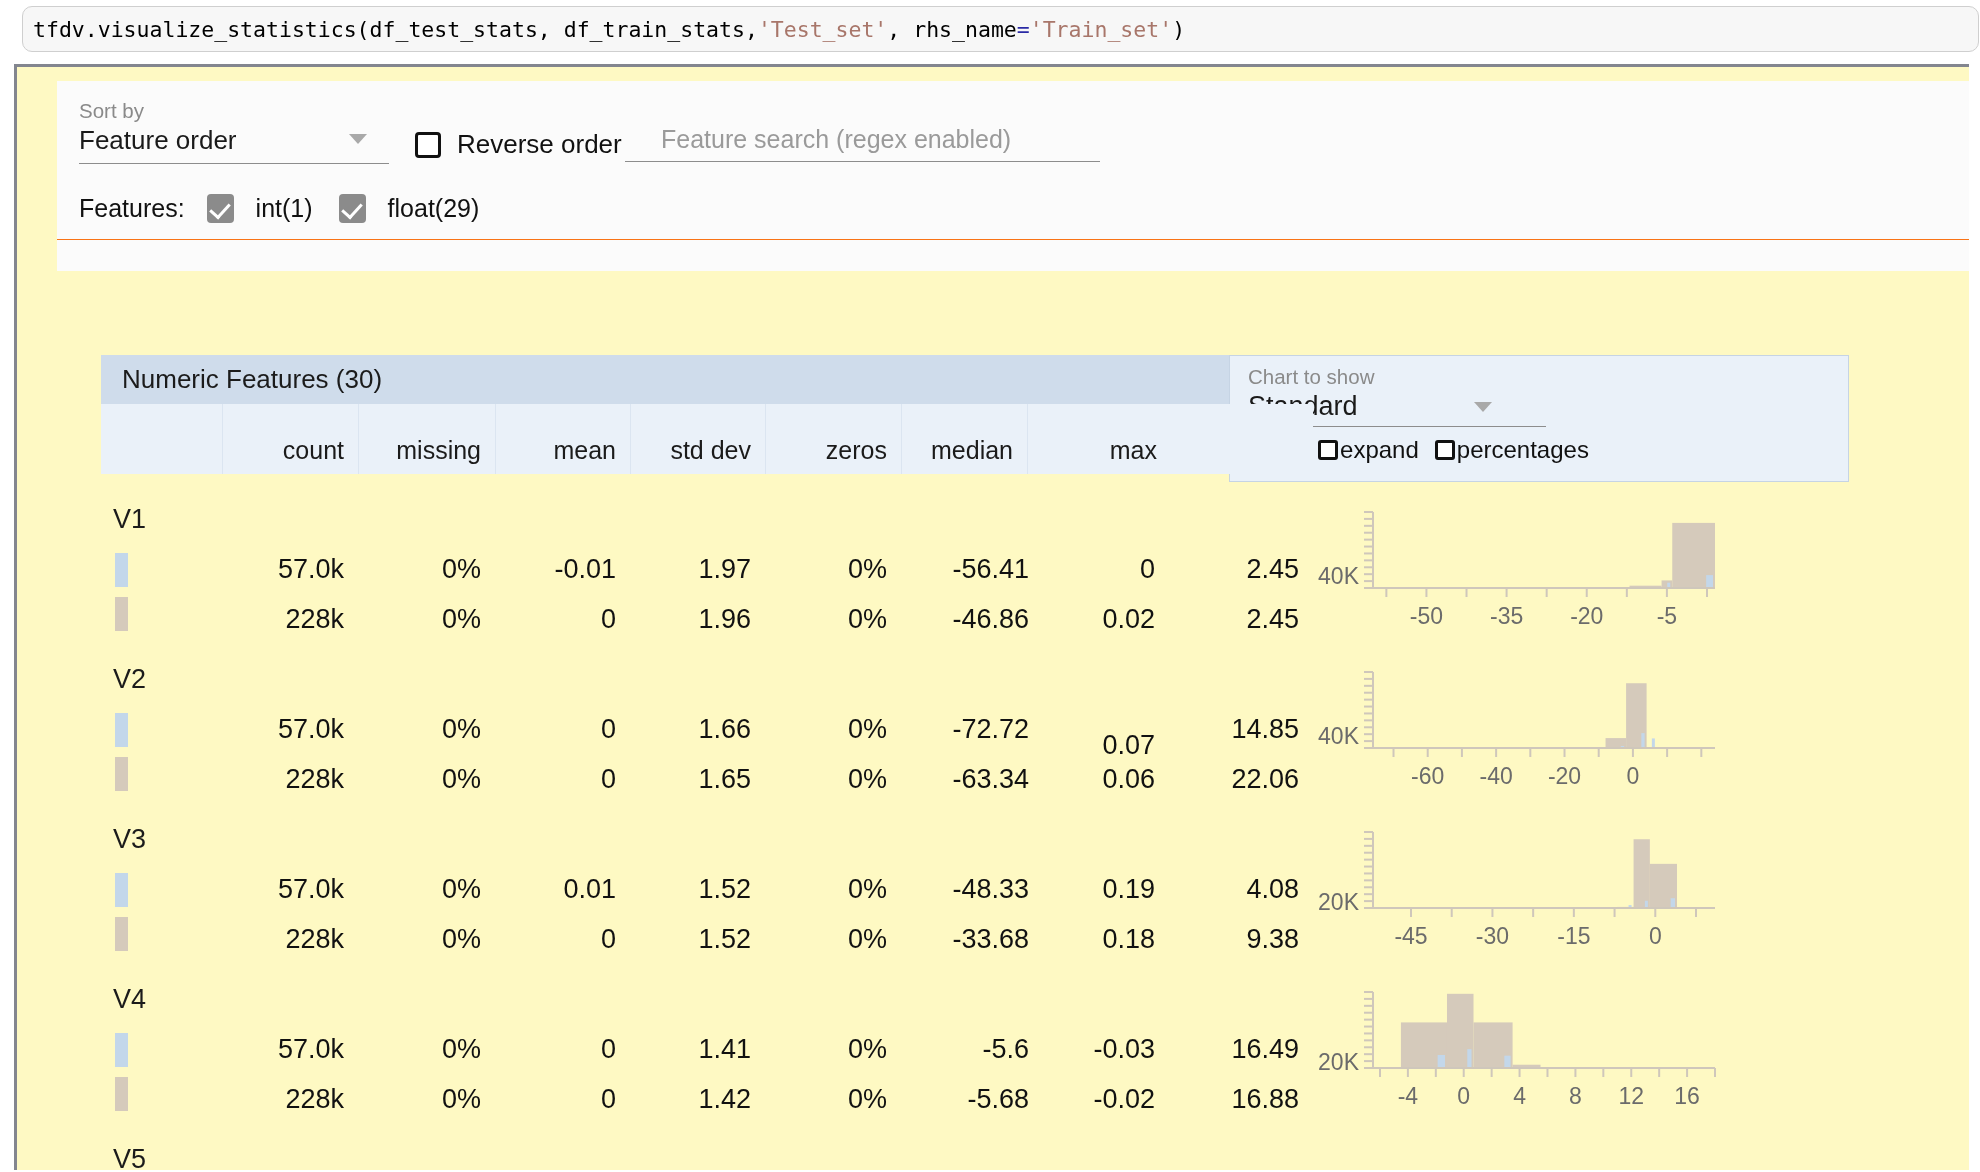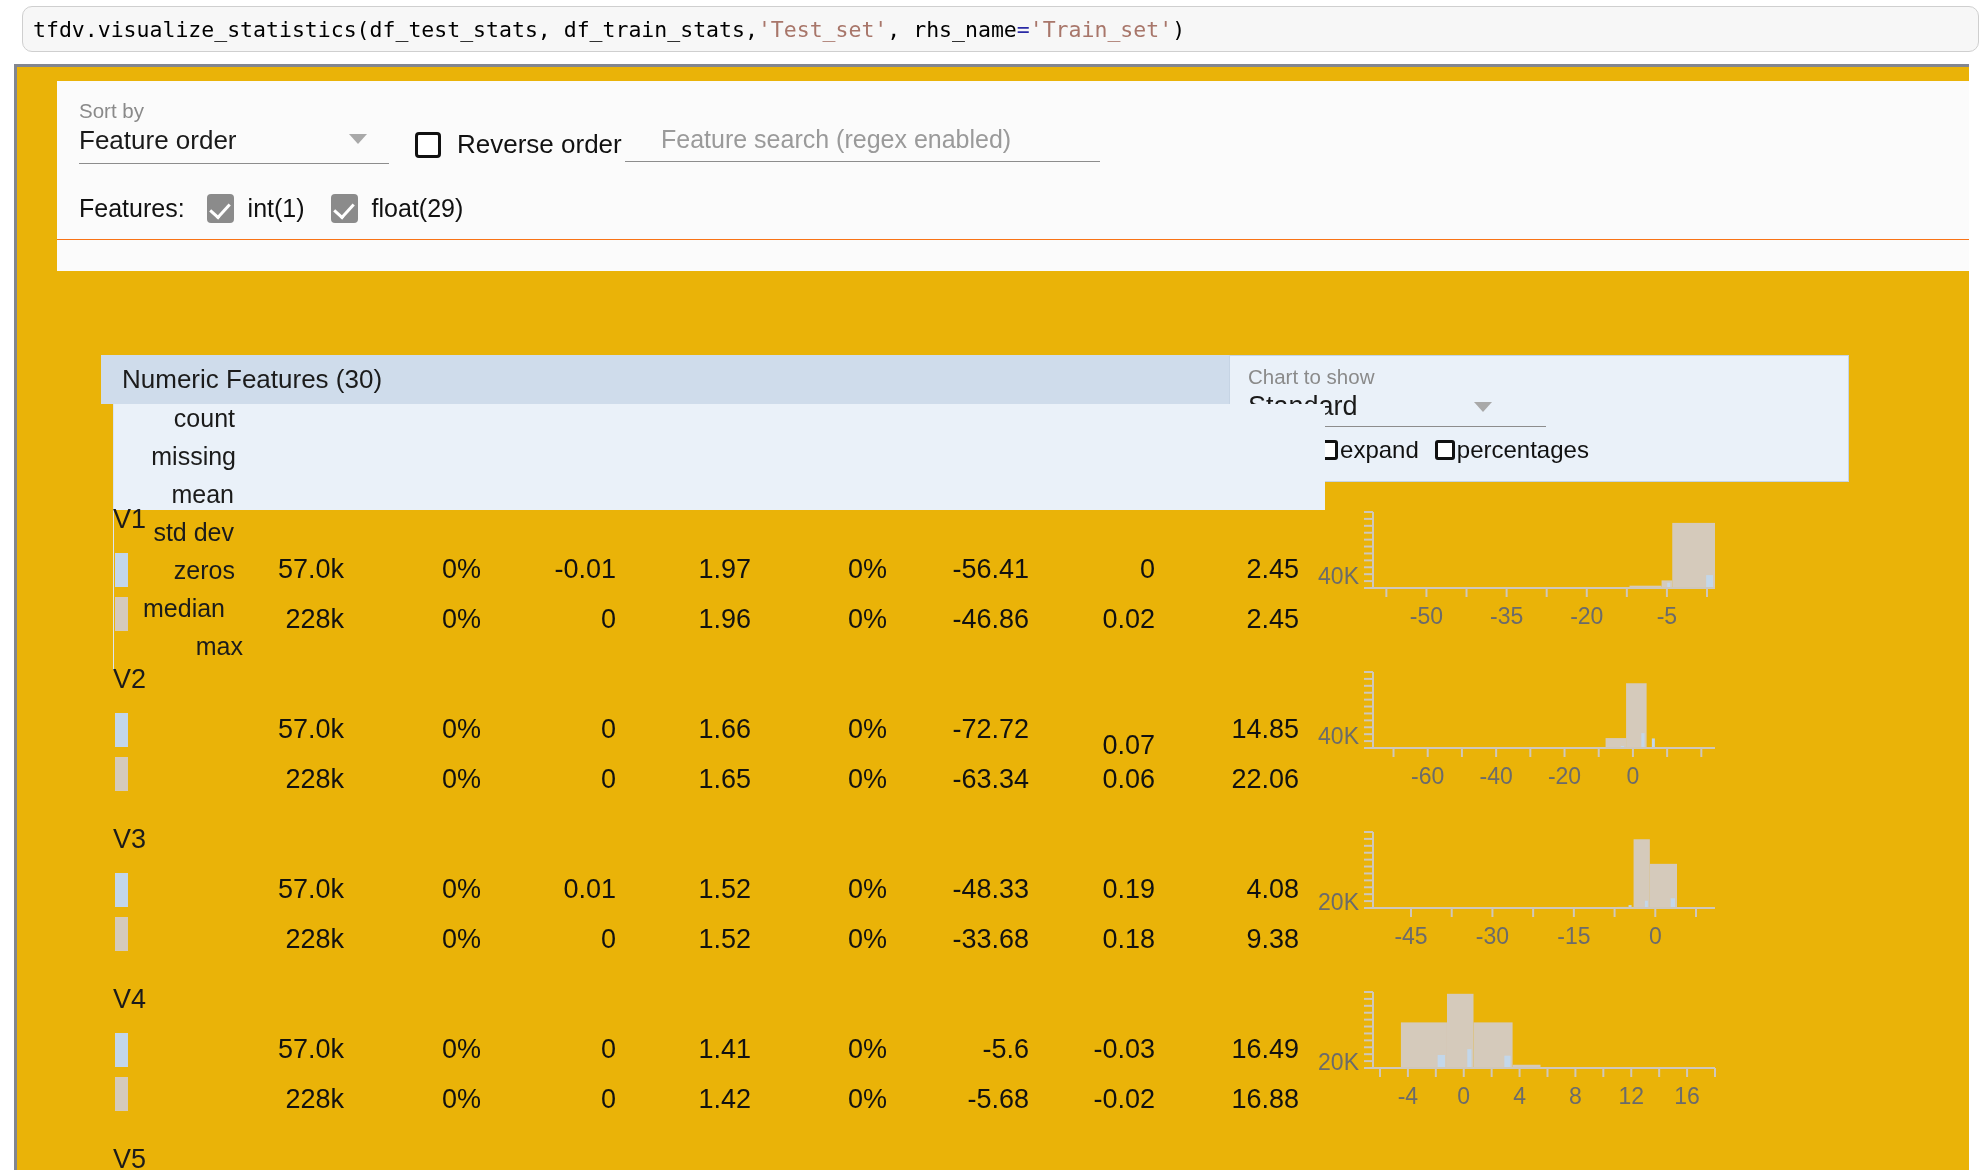--- a/index.html
+++ b/index.html
@@ -44,21 +44,21 @@
   .widget-frame {
     position: absolute;
     left: 14px;
     top: 64px;
     width: 1955px;
     height: 1106px;
     border: 3px solid #83868f;
     border-right: none;
     border-bottom: none;
     box-sizing: border-box;
-    background: #eab308;
+    background: #fef9c3;
     overflow: hidden;
   }
   .widget-inner {
     position: absolute;
     left: 0; top: 0;
     width: 100%;
     height: 100%;
   }
 
   
@@ -160,20 +160,21 @@
   .feat-label {
     font-size: 25px;
     color: #111;
     margin-right: 22px;
   }
   .feat-item {
     display: flex;
     align-items: flex-end;
     margin-right: 26px;
     cursor: pointer;
+    gap: 8px;
   }
   .cb-checked-gray {
     width: 27px;
     height: 29px;
     background: #8b8b8b;
     border-radius: 4px;
     position: relative;
     display: inline-block;
   }
   .cb-checked-gray::after,
@@ -303,27 +304,26 @@
   .cs-opt-label {
     font-size: 24px;
     color: #111;
     margin-left: 2px;
     margin-right: 10px;
   }
 
   
   .nf-head {
     position: absolute;
-    left: 96px;
+    left: 84px;
     top: 337px;
     width: 1212px;
-    height: 106px;
+    height: 70px;
     background: #eaf1f9;
     display: flex;
-    flex-direction: column;
   }
   .col-name {
     width: 121px;
     flex: none;
   }
   .col {
     flex: none;
     border-left: 1px solid #dbe5f1;
     box-sizing: border-box;
     display: flex;

